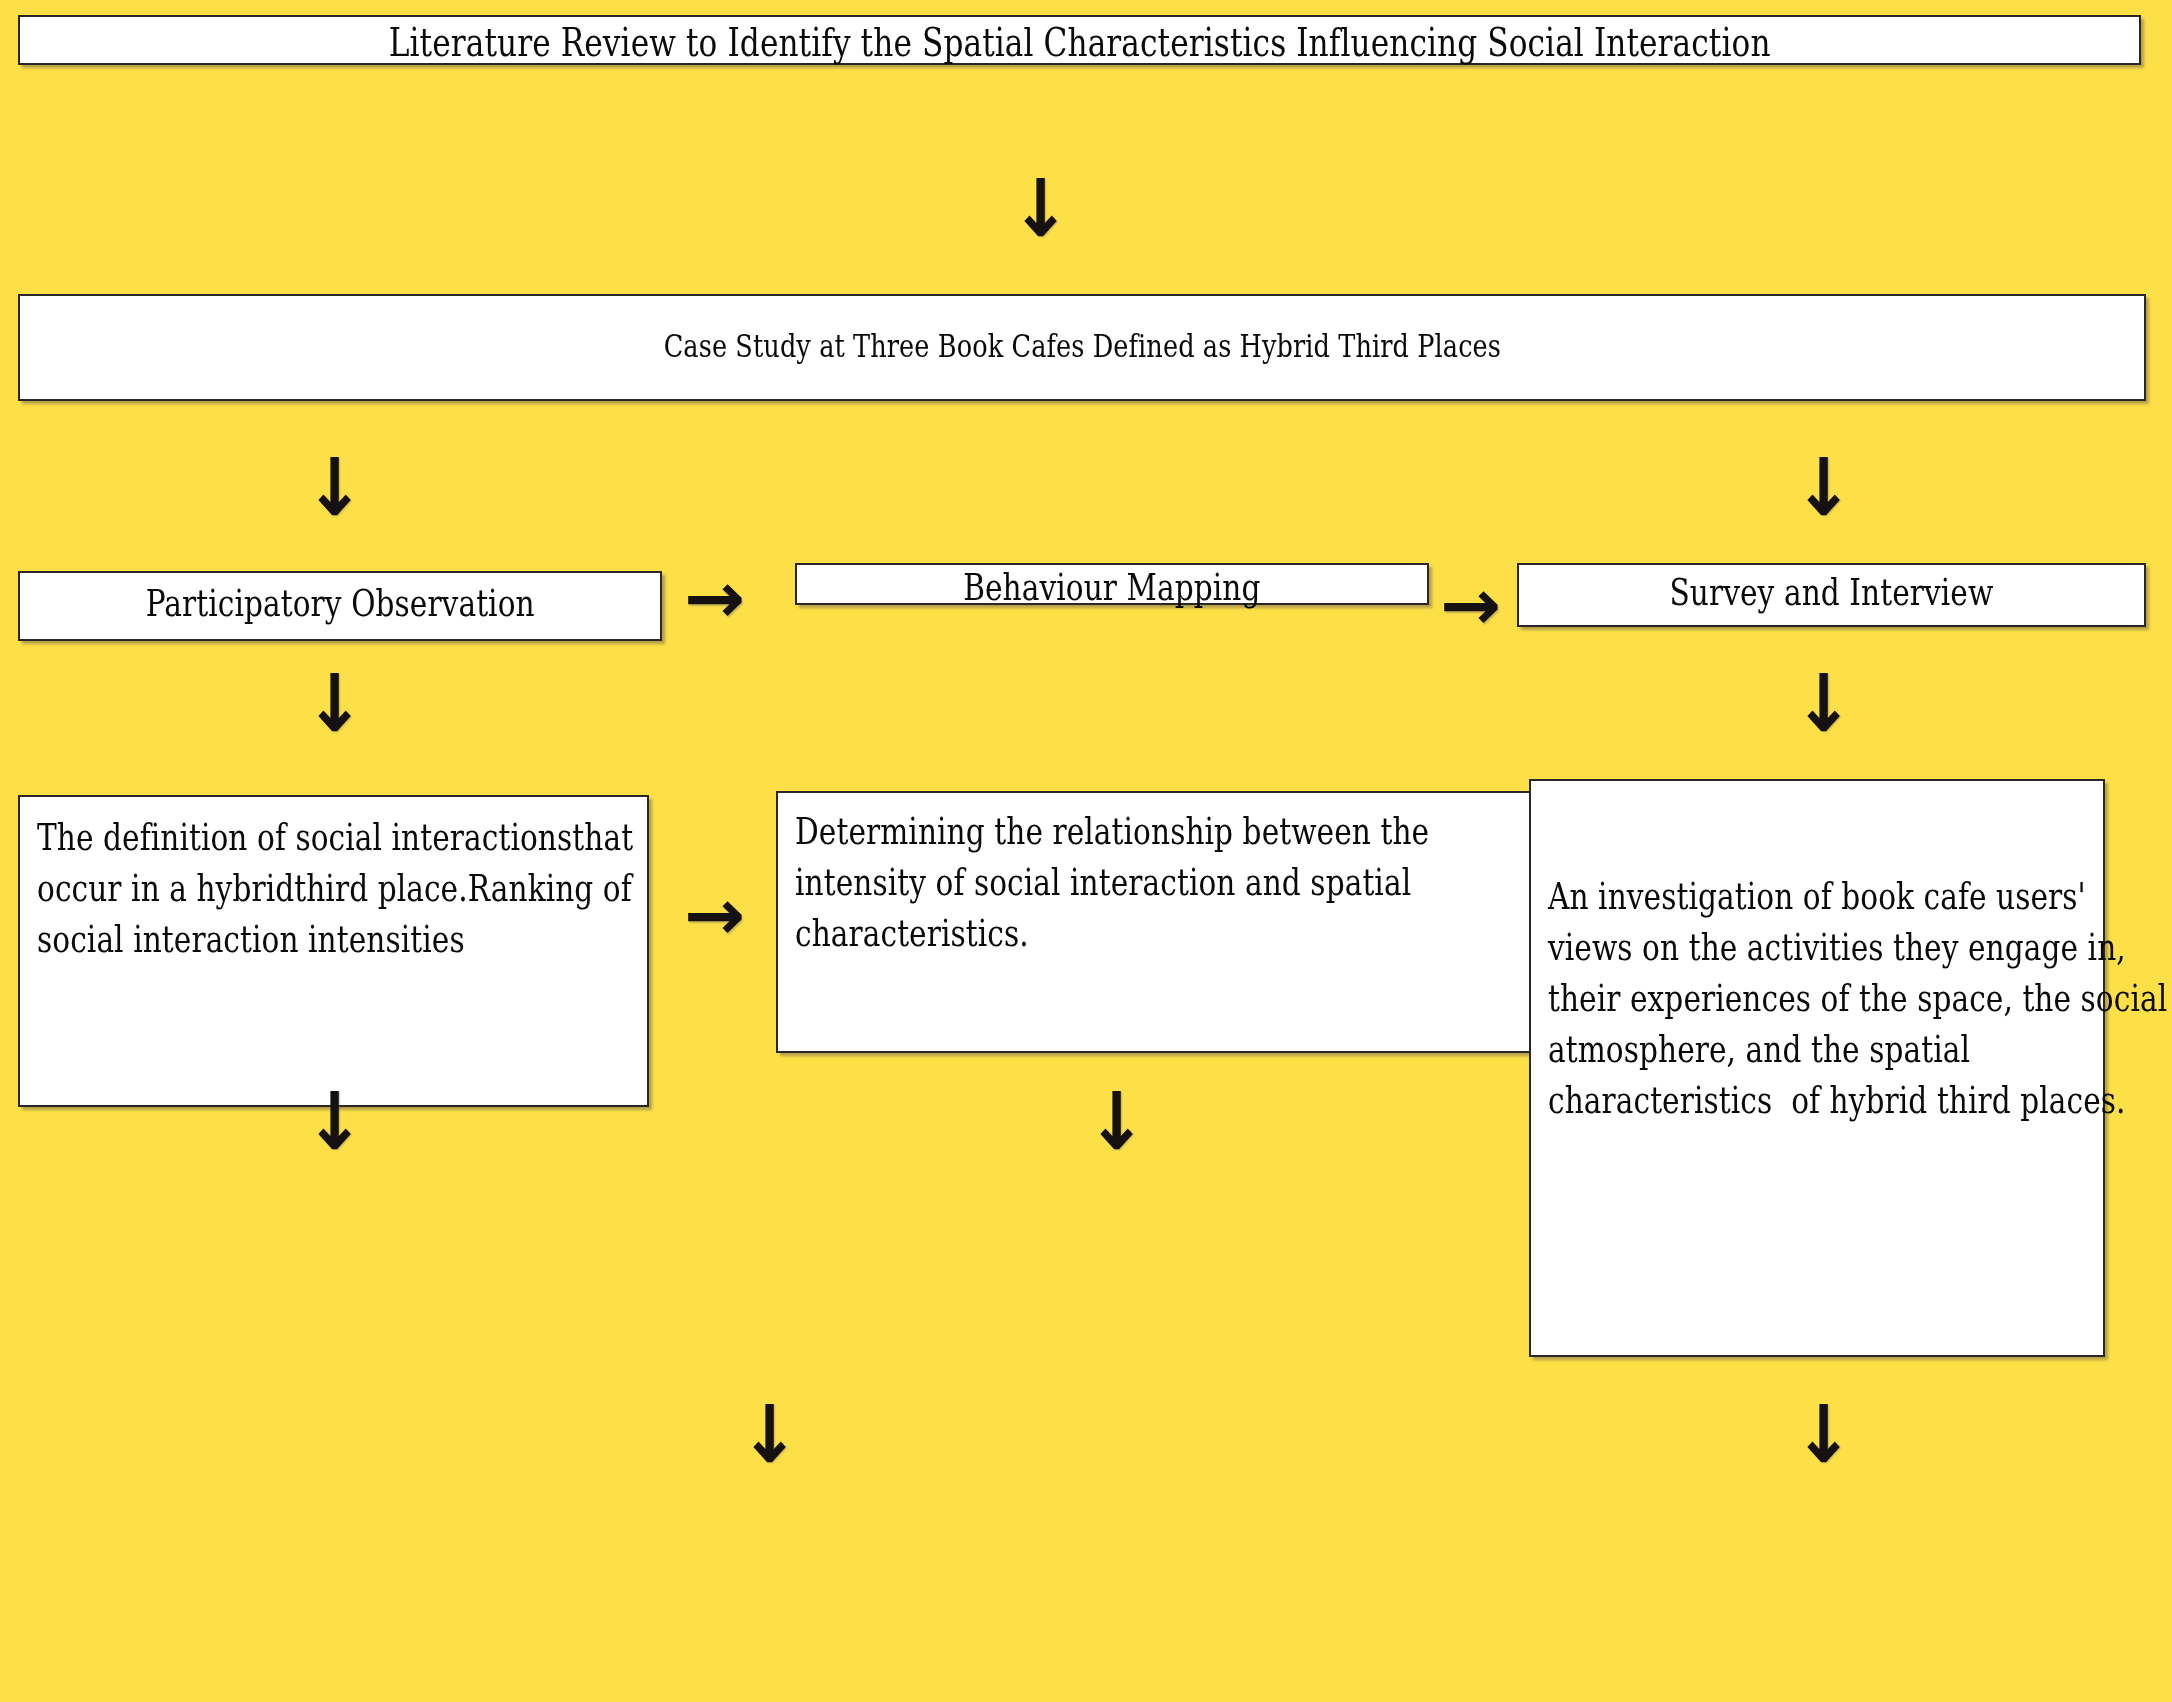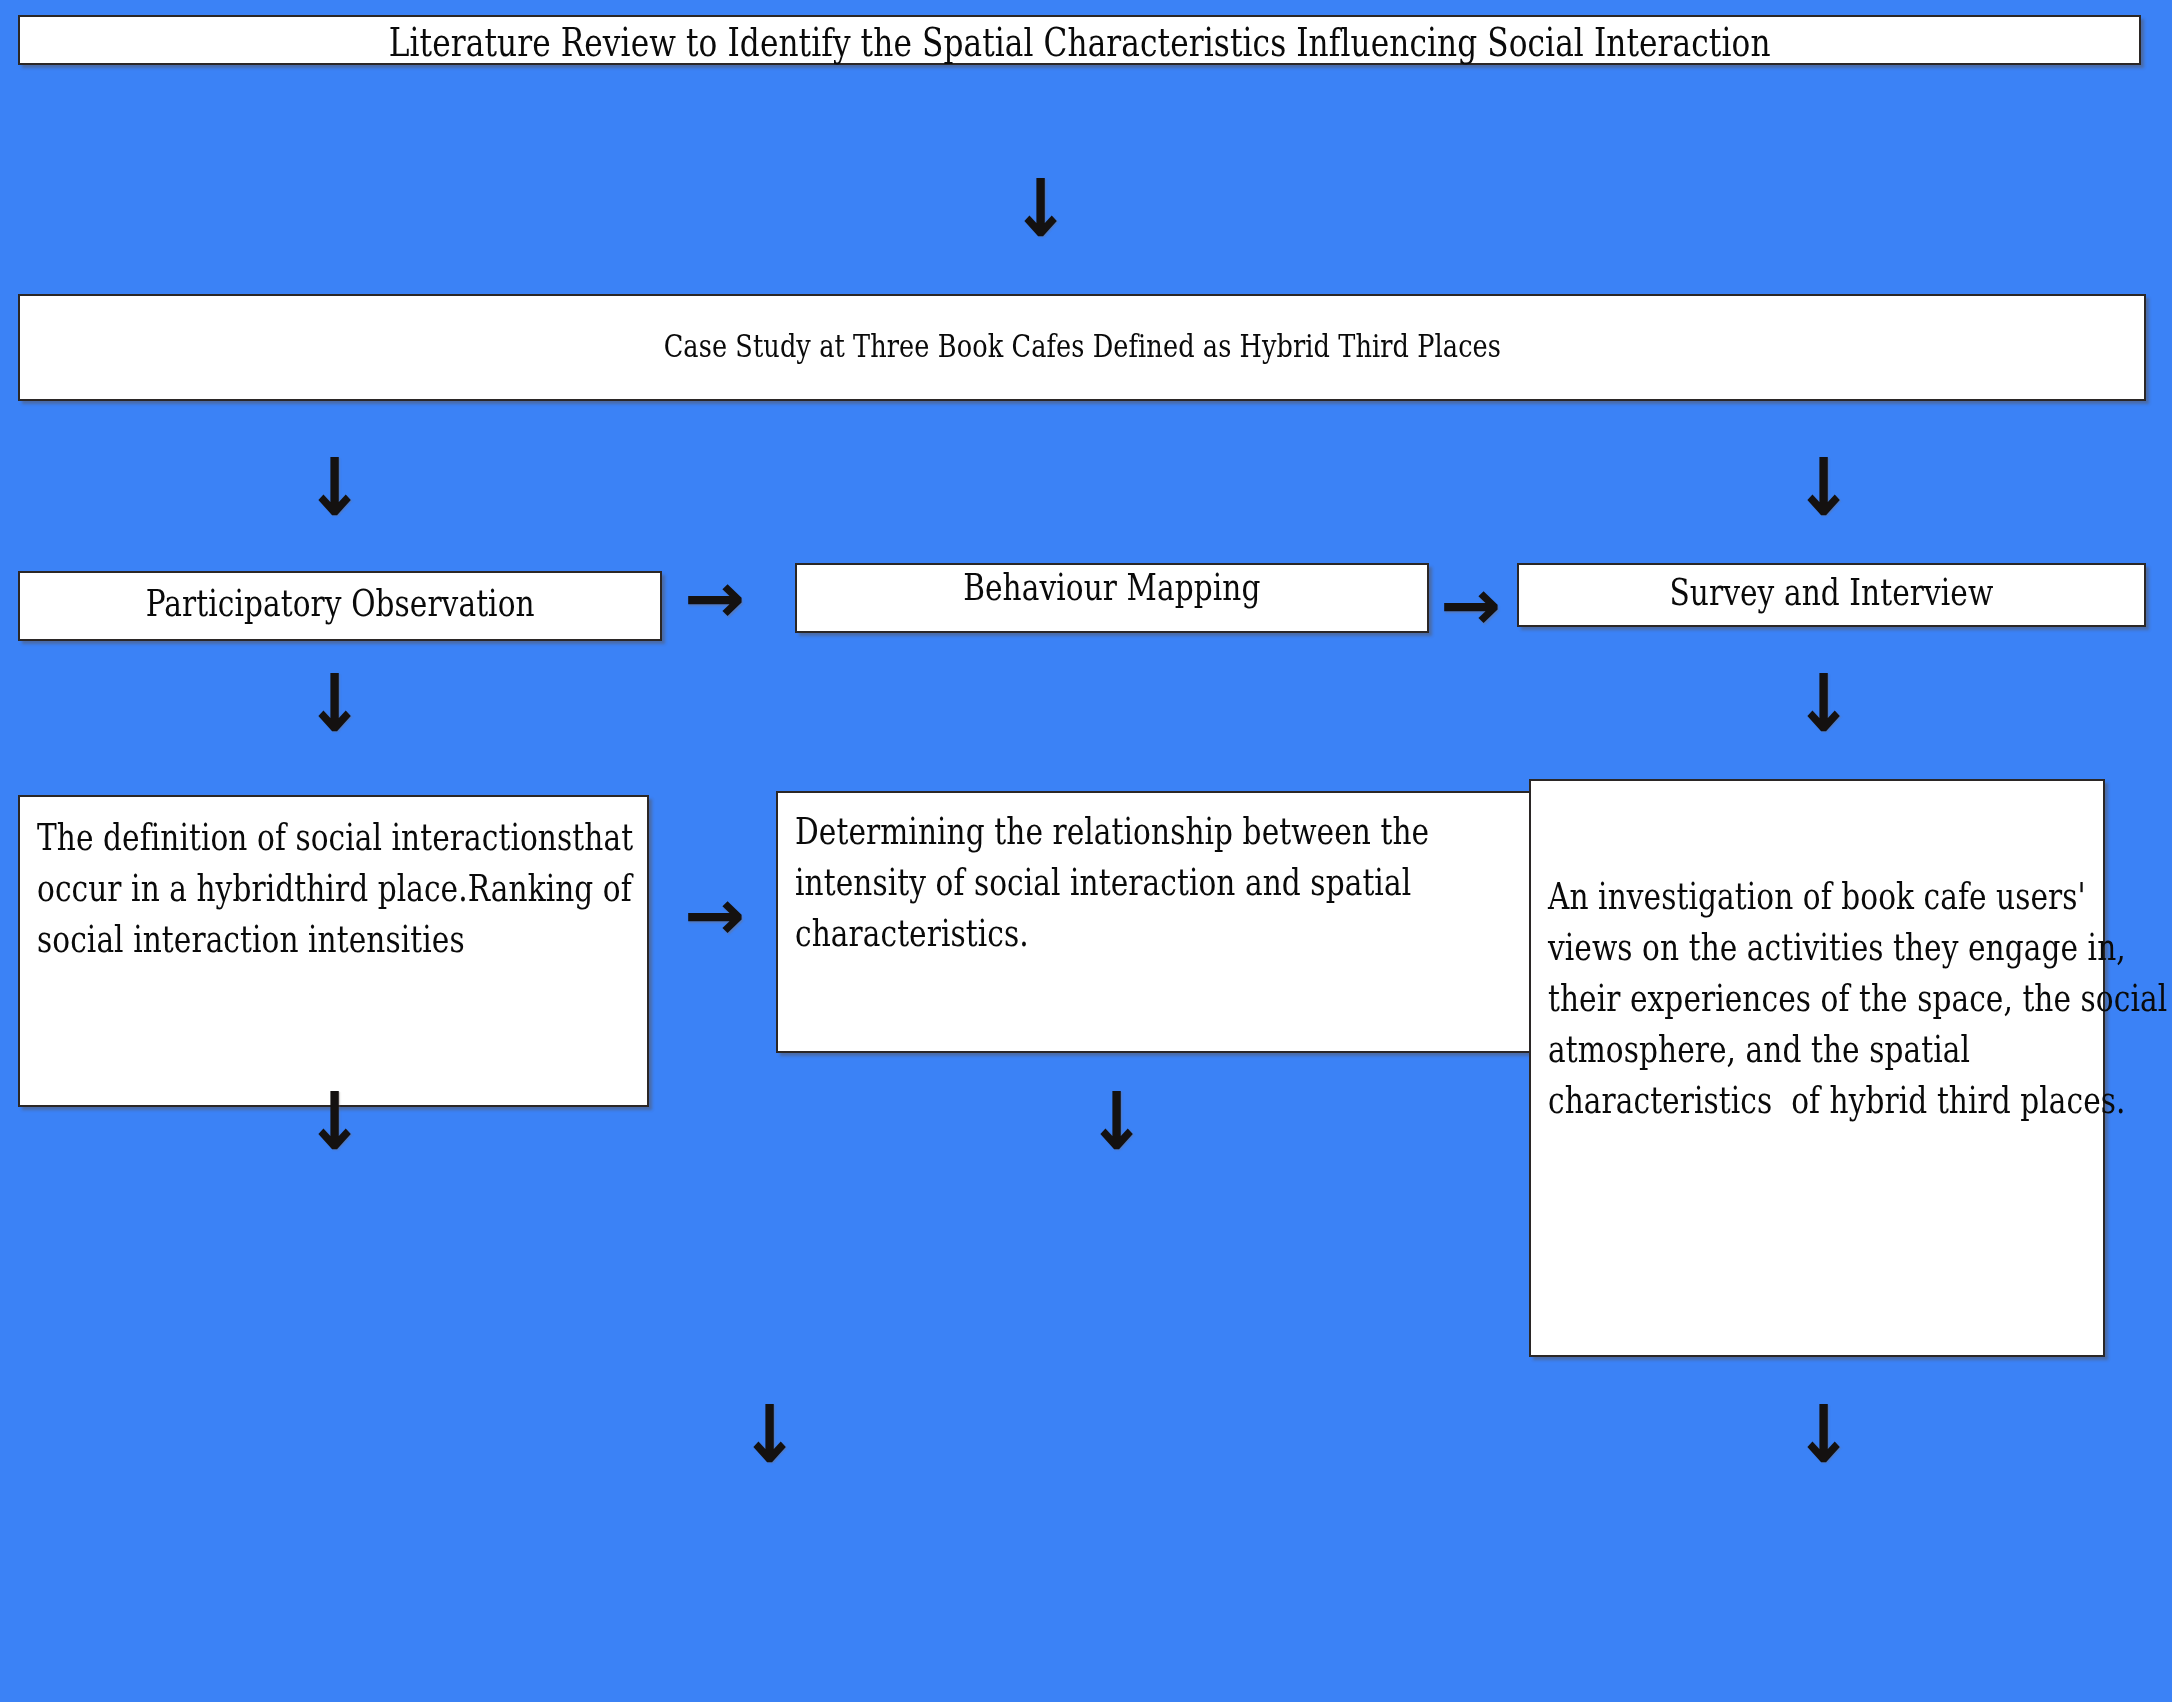--- a/index.html
+++ b/index.html
@@ -4,21 +4,21 @@
 <style>
   html, body {
     margin: 0;
     padding: 0;
     background: #ffffff;
   }
   #canvas {
     position: relative;
     width: 2172px;
     height: 1703px;
-    background: #3b82f6;
+    background: #fde047;
     overflow: hidden;
     font-family: "DejaVu Serif", serif;
     color: #0d0d0d;
   }
   .box {
     position: absolute;
     box-sizing: border-box;
     background: #ffffff;
     border: 2px solid #2b2726;
     box-shadow: 3.3px 3.3px 2.7px -0.7px rgba(90,80,75,0.45);
@@ -84,21 +84,21 @@
   <div class="arrow arrow-down" style="left:302px; top:448px;">↓</div>
 
   <div class="arrow arrow-down" style="left:1791px; top:448px;">↓</div>
 
   <div class="box" style="left:18px; top:563px; width:644px; height:70px;margin-top:8px;">
     <div class="box-text centered-text" style="top:11.3px; font-size:37px; line-height:40px;"><span>Participatory Observation</span></div>
   </div>
 
   <div class="arrow arrow-right" style="left:684px; top:561px;">→</div>
 
-  <div class="box" style="left:795px; top:563px; width:634px; height:70px;padding-left:36px;">
+  <div class="box" style="left:795px; top:563px; width:634px; height:42px;padding-left:36px;">
     <div class="box-text centered-text" style="top:2.7px; font-size:37px; line-height:40px;"><span>Behaviour Mapping</span></div>
   </div>
 
   <div class="arrow arrow-right" style="left:1440px; top:568px;">→</div>
 
   <div class="box" style="left:1517px; top:563px; width:629px; height:64px;">
     <div class="box-text centered-text" style="top:8px; font-size:37px; line-height:40px;"><span>Survey and Interview</span></div>
   </div>
 
   <div class="arrow arrow-down" style="left:302px; top:664px;">↓</div>

